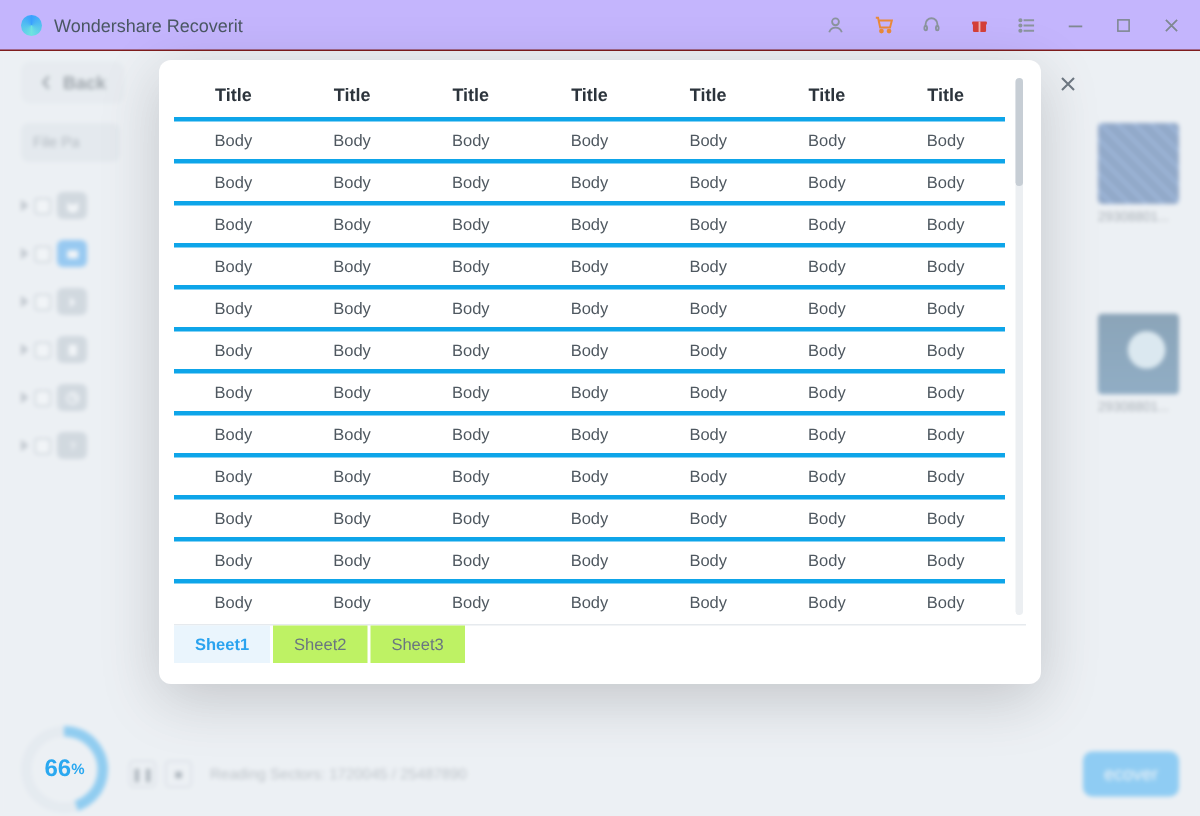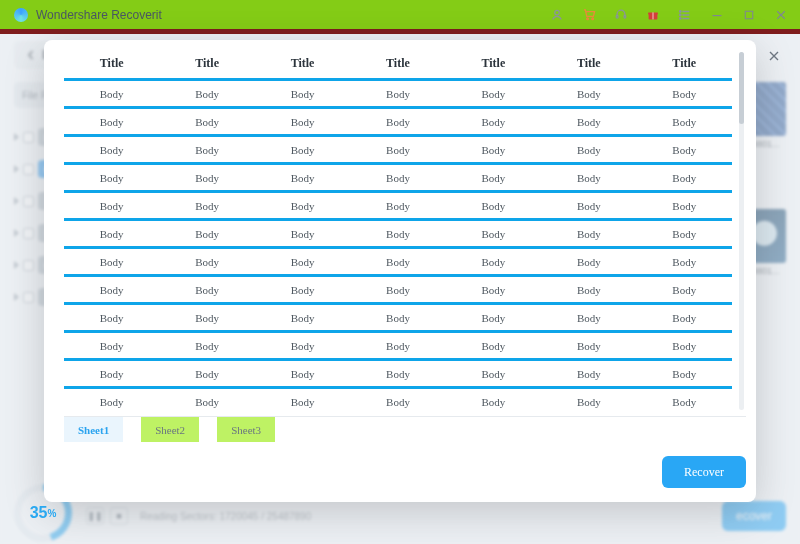--- a/index.html
+++ b/index.html
@@ -1,20 +1,20 @@
 <!DOCTYPE html>
 <html><head>
 <meta charset="utf-8">
 <style>
   * { box-sizing: border-box; margin: 0; padding: 0; }
   html, body { width: 800px; height: 544px; font-family: "Segoe UI", Arial, sans-serif; overflow: hidden; }
   body { background: #f4f6f8; }
   .topbar {
-    height: 34px; background: #84cc16; display: flex; align-items: center;
-    padding: 0 8px 0 14px; border-bottom: 5px solid #7f1d1d;
+    height: 34px; background: #c4b5fd; display: flex; align-items: center;
+    padding: 0 8px 0 14px; border-bottom: 1px solid #7f1d1d;
   }
   .logo {
     width: 14px; height: 14px; border-radius: 50%;
     background: conic-gradient(#3aa0ff, #6fe3e0, #3aa0ff);
     margin-right: 8px;
   }
   .app-title { font-size: 12px; color: #4a5763; font-weight: 500; }
   .top-spacer { flex: 1; }
   .top-icons { display: flex; gap: 10px; align-items: center; color: #8a949e;}
   .top-icons .ic { width: 22px; height: 22px; display: flex; align-items: center; justify-content: center; font-size: 13px; }
@@ -61,34 +61,34 @@
   .pp { width:18px;height:18px;border:1px solid #c8d0d7;border-radius:3px;display:flex;align-items:center;justify-content:center;color:#6a7680;font-size:9px;}
   .sectors { font-size:10px; color:#8d9399; }
   .footer-spacer { flex:1;}
   .recover-bg-btn { background:#27a7f6; color:#fff; font-size:12px; border-radius:6px; height:30px; padding:0 14px; display:flex; align-items:center; }
   
   .overlay {
     position:absolute; inset:0; background:rgba(230,235,240,0.55); backdrop-filter: blur(1.5px);
     display:flex; align-items:flex-start; justify-content:center; padding-top: 6px;
   }
   .modal {
-    width: 712px; background:#fff; border-radius:8px; box-shadow: 0 10px 40px rgba(0,0,0,0.18);
-    display:flex; flex-direction:column; padding: 8px 10px 14px 20px; position: relative; font-family: Liberation Serif, serif;
+    width: 588px; background:#fff; border-radius:8px; box-shadow: 0 10px 40px rgba(0,0,0,0.18);
+    display:flex; flex-direction:column; padding: 8px 10px 14px 10px; position: relative;
   }
   .close-x { position:absolute; top:6px; right:-28px; width:20px;height:20px;color:#6f7880;display:flex;align-items:center;justify-content:center;font-size:15px;}
   .tbl-wrap { display:flex; }
   .tbl-body { flex:1; font-size:11px; color:#4f5860; }
   .head-row { display:flex; height:30px; align-items:center; }
   .head-row .cell { font-weight:700; color:#2c343c; font-size:12px;}
   .cell { flex:1; display:flex; align-items:center; justify-content:center; }
   .data-row { display:flex; height:28px; border-top:3px solid #0ea5e9; align-items:center;}
   .vscroll { width:10px; margin-left:4px; position:relative;}
   .vscroll-track { position:absolute; top:4px; bottom:4px; left:3px; width:5px; background:#eceff2; border-radius:3px;}
   .vscroll-thumb { position:absolute; top:4px; left:3px; width:5px; height:72px; background:#c7ced5; border-radius:3px;}
-  .sheet-tabs { display:flex; gap:18px; height:26px; align-items:stretch; border-top:1px solid #e6eaee; padding-top:0; margin-top:2px;}
+  .sheet-tabs { display:flex; gap:2px; height:26px; align-items:stretch; border-top:1px solid #e6eaee; padding-top:0; margin-top:2px;}
   .sheet-tab { padding:0 14px; display:flex; align-items:center; font-size:11px; color:#6a7680; background:#bef264;}
   .sheet-tab.active { background:#eaf5fd; color:#2aa3ef; font-weight:600;}
   .modal-footer { display:flex; justify-content:flex-end; margin-top:14px; }
   .modal-recover { background:#29a7f5; color:#fff; border-radius:6px; height:32px; padding:0 22px; display:flex; align-items:center; font-size:12px; font-weight:500;}
 </style>
 </head>
 <body>
 
 <div class="topbar">
   <div class="logo"></div>
@@ -233,21 +233,21 @@
           <div class="thumb-cap">29308801...</div>
         </div>
         <div style="height: 40px;"></div>
       </div>
   </div>
 
   <div class="footer">
     <div class="ring-wrap">
       <div class="ring"></div>
       <div class="ring-pct" style="position:absolute;inset:0;display:flex;align-items:center;justify-content:center;">
-        <span>35</span>
+        <span>66</span>
           <span class="pct">%</span>
       </div>
     </div>
     <div class="pp-ctrls">
       <div class="pp">❚❚</div>
       <div class="pp">■</div>
     </div>
     <div class="sectors">Reading Sectors: 1720045 / 25487890</div>
     <div class="footer-spacer"></div>
     <div class="recover-bg-btn">
@@ -385,20 +385,15 @@
         <div class="vscroll">
           <div class="vscroll-track"></div>
             <div class="vscroll-thumb"></div>
         </div>
       </div>
       <div class="sheet-tabs" id="sheet-host">
           <div class="sheet-tab active">Sheet1</div>
           <div class="sheet-tab">Sheet2</div>
           <div class="sheet-tab">Sheet3</div>
         </div>
-      <div class="modal-footer">
-        <div class="modal-recover">
-            <span>Recover</span>
-          </div>
-      </div>
     </div>
   </div>
 </div>
 
 </body></html>

